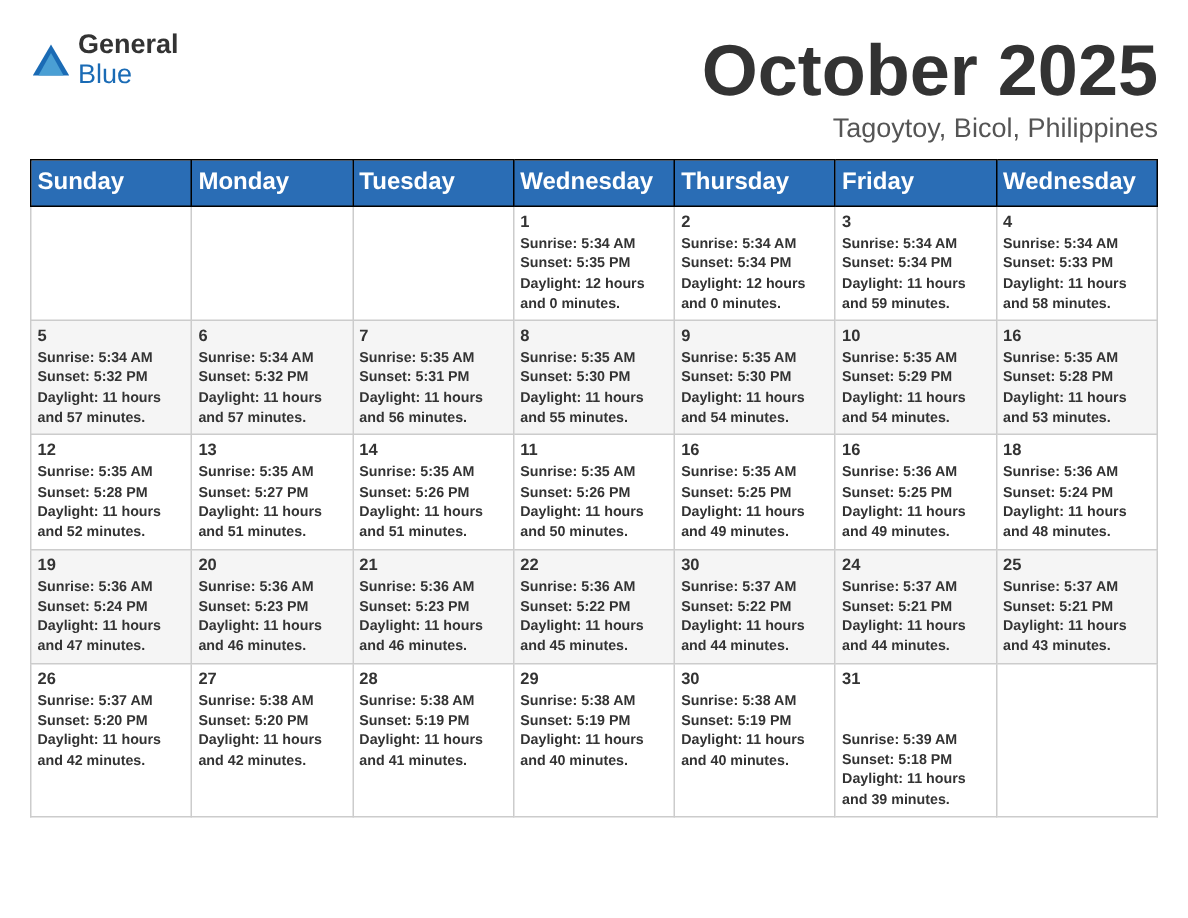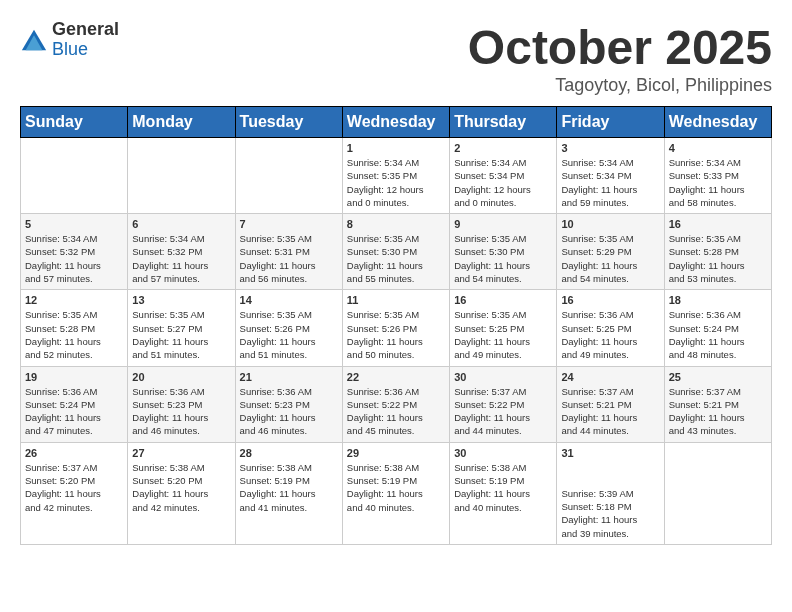--- a/index.html
+++ b/index.html
@@ -81,20 +81,21 @@
     .day-number {
       font-weight: bold;
       font-size: 11px;
       margin-bottom: 2px;
       display: block;
     }
     .day-info {
       font-size: 9.5px;
       line-height: 1.4;
       color: #333;
+      font-weight: bold;
     }
     .empty-cell {
       background: #f9f9f9;
     }
   </style>
 </head>
 <body>
 
 <div class="header">
   <div class="logo">

